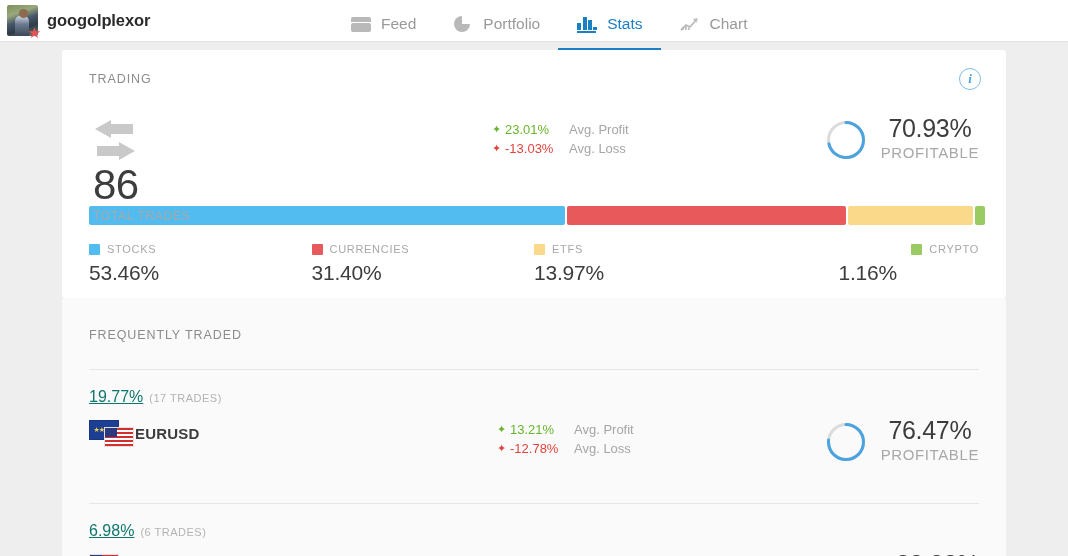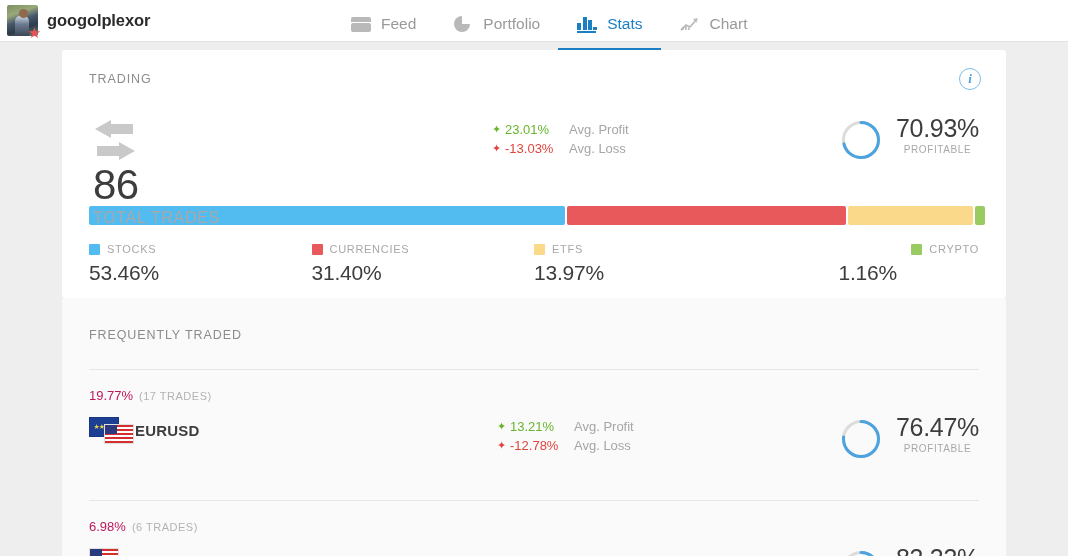--- a/index.html
+++ b/index.html
@@ -194,21 +194,21 @@
 
   .total-block { margin-left: 4px; }
   .total-num {
     font-size: 42px;
     color: #3d3d3d;
     line-height: 42px;
     font-weight: normal;
     letter-spacing: -0.5px;
   }
   .total-label {
-    font-size: 16px;
+    font-size: 12px;
     letter-spacing: 0.7px;
     color: #a8a8a8;
     margin-top: 3px;
   }
 
   .pl-block {
     position: absolute;
     left: 403px;
     top: 6px;
   }
@@ -231,21 +231,21 @@
   .donut { width: 42px; height: 42px; position: relative; margin-top: 5px; flex:none; }
   .donut svg { display: block; }
   .donut-text { text-align: center; }
   .donut-pct {
     font-size: 25px;
     color: #3d3d3d;
     line-height: 28px;
     letter-spacing: -0.3px;
   }
   .donut-label {
-    font-size: 10px;
+    font-size: 15px;
     letter-spacing: 0.6px;
     color: #a8a8a8;
     margin-top: 2px;
   }
 
   
   .stack-bar {
     display: flex;
     height: 19px;
     margin-top: 22px;
@@ -282,21 +282,21 @@
     background: #e6e6e6;
     margin-top: 27px;
   }
   .freq-entry { position: relative; }
   .freq-pct-line {
     padding-top: 18px;
     display: flex;
     align-items: baseline;
     gap: 6px;
   }
-  .freq-pct { font-size: 13px; color: #be185d; }
+  .freq-pct { font-size: 16px; color: #0f766e; text-decoration: underline; }
   .freq-trades { font-size: 11px; color: #b3b3b3; letter-spacing: 0.5px; }
 
   .freq-row {
     position: relative;
     height: 56px;
     margin-top: 14px;
   }
   .sym-block { display: flex; align-items: center; }
   .flags { position: relative; width: 46px; height: 27px; flex: none; }
   .flag {

